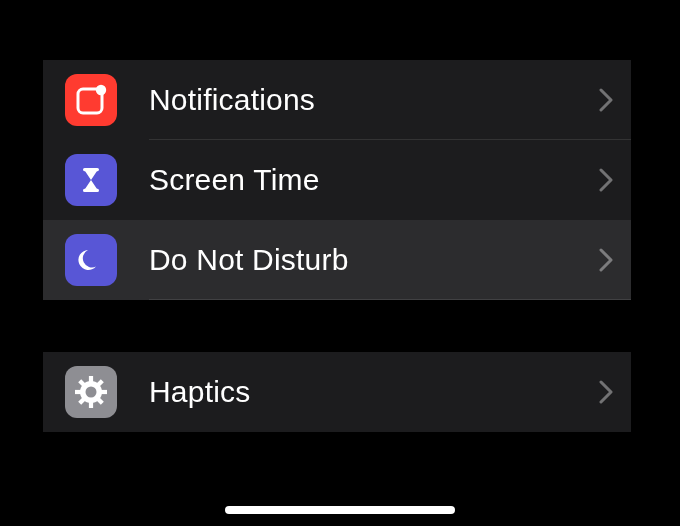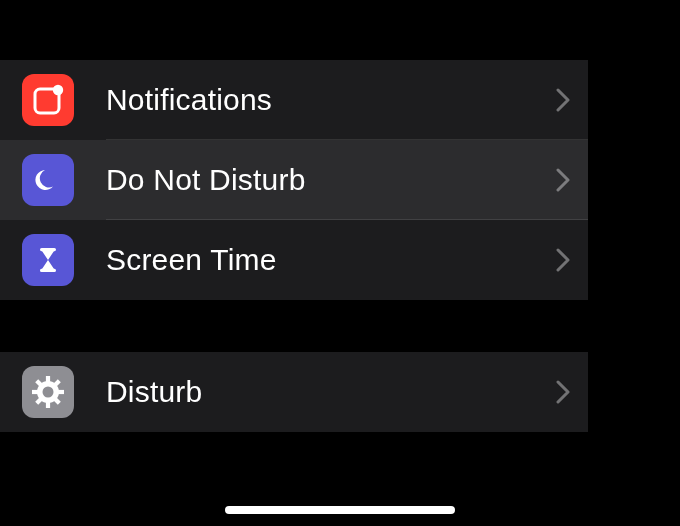--- a/index.html
+++ b/index.html
@@ -1,17 +1,17 @@
 <!DOCTYPE html>
 <html><head>
   <meta charset="utf-8">
   <style>
     * { margin: 0; padding: 0; box-sizing: border-box; }
     html, body { width: 680px; height: 526px; background: #000; font-family: -apple-system, "SF Pro Text", "Helvetica Neue", Arial, sans-serif; -webkit-font-smoothing: antialiased; }
-    .page { width: 588px; }
+    .page { width: 588px; margin-left: 43px; }
 
     .group { background: #1c1c1e; }
     .gap-top { height: 60px; background: #000; }
     .gap-mid { height: 52px; background: #000; }
 
     .row {
       display: flex;
       align-items: center;
       height: 80px;
       padding-left: 22px;
@@ -87,45 +87,45 @@
         </svg>
       </div>
       <div class="label">Notifications</div>
       <svg class="chevron" viewBox="0 0 14 24">
         <polyline points="2,2 12,12 2,22" fill="none" stroke="#ffffff" stroke-width="3" stroke-linecap="round" stroke-linejoin="round"></polyline>
       </svg>
       <div class="sep"></div>
     </div>
 
 
-    <div class="row highlight">
-      <div class="icon-tile tile-indigo">
-        <svg width="34" height="34" viewBox="0 0 34 34">
-          <path d="M22 23.5 A10 10 0 1 1 14 7 A8 8 0 0 0 22 23.5 Z" fill="#ffffff"></path>
-        </svg>
-      </div>
-      <div class="label">Do Not Disturb</div>
-      <svg class="chevron" viewBox="0 0 14 24">
-        <polyline points="2,2 12,12 2,22" fill="none" stroke="#ffffff" stroke-width="3" stroke-linecap="round" stroke-linejoin="round"></polyline>
-      </svg>
-      <div class="sep"></div>
-    </div>
-
     <div class="row">
       <div class="icon-tile tile-indigo">
         <svg width="34" height="34" viewBox="0 0 34 34">
           <rect x="9" y="5" width="16" height="3.2" rx="1.6" fill="#ffffff"></rect>
           <rect x="9" y="25.8" width="16" height="3.2" rx="1.6" fill="#ffffff"></rect>
           <path d="M11 8 L23 8 L17 17 L23 26 L11 26 L17 17 Z" fill="#ffffff"></path>
         </svg>
       </div>
       <div class="label">Screen Time</div>
       <svg class="chevron" viewBox="0 0 14 24">
         <polyline points="2,2 12,12 2,22" fill="none" stroke="#ffffff" stroke-width="3" stroke-linecap="round" stroke-linejoin="round"></polyline>
       </svg>
+    </div>
+
+    <div class="row highlight">
+      <div class="icon-tile tile-indigo">
+        <svg width="34" height="34" viewBox="0 0 34 34">
+          <path d="M22 23.5 A10 10 0 1 1 14 7 A8 8 0 0 0 22 23.5 Z" fill="#ffffff"></path>
+        </svg>
+      </div>
+      <div class="label">Do Not Disturb</div>
+      <svg class="chevron" viewBox="0 0 14 24">
+        <polyline points="2,2 12,12 2,22" fill="none" stroke="#ffffff" stroke-width="3" stroke-linecap="round" stroke-linejoin="round"></polyline>
+      </svg>
+      <div class="sep"></div>
     </div>
 
   </div>
 
   <div class="gap-mid"></div>
 
   <div class="group">
 
     <div class="row">
       <div class="icon-tile tile-gray">
@@ -141,21 +141,21 @@
                 <rect x="-2.1" y="10" width="4.2" height="6"></rect>
                 <rect x="-16" y="-2.1" width="6" height="4.2"></rect>
                 <rect x="10" y="-2.1" width="6" height="4.2"></rect>
               </g>
             </g>
             <circle r="11" fill="#ffffff"></circle>
             <circle r="5.5" fill="#8e8e93"></circle>
           </g>
         </svg>
       </div>
-      <div class="label">Disturb</div>
+      <div class="label">Haptics</div>
       <svg class="chevron" viewBox="0 0 14 24">
         <polyline points="2,2 12,12 2,22" fill="none" stroke="#ffffff" stroke-width="3" stroke-linecap="round" stroke-linejoin="round"></polyline>
       </svg>
     </div>
 
   </div>
 
 </div>
 
 <div class="home-indicator"></div>

